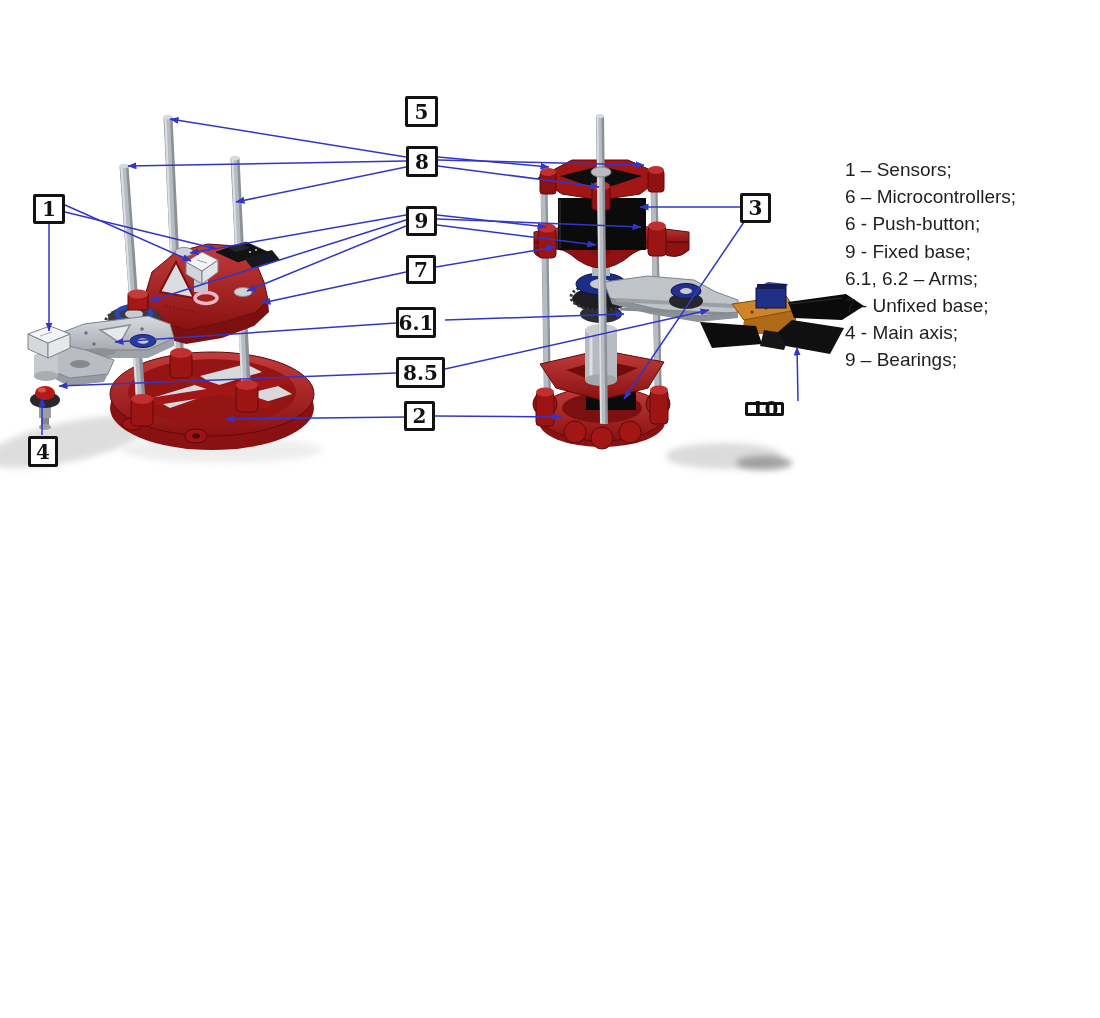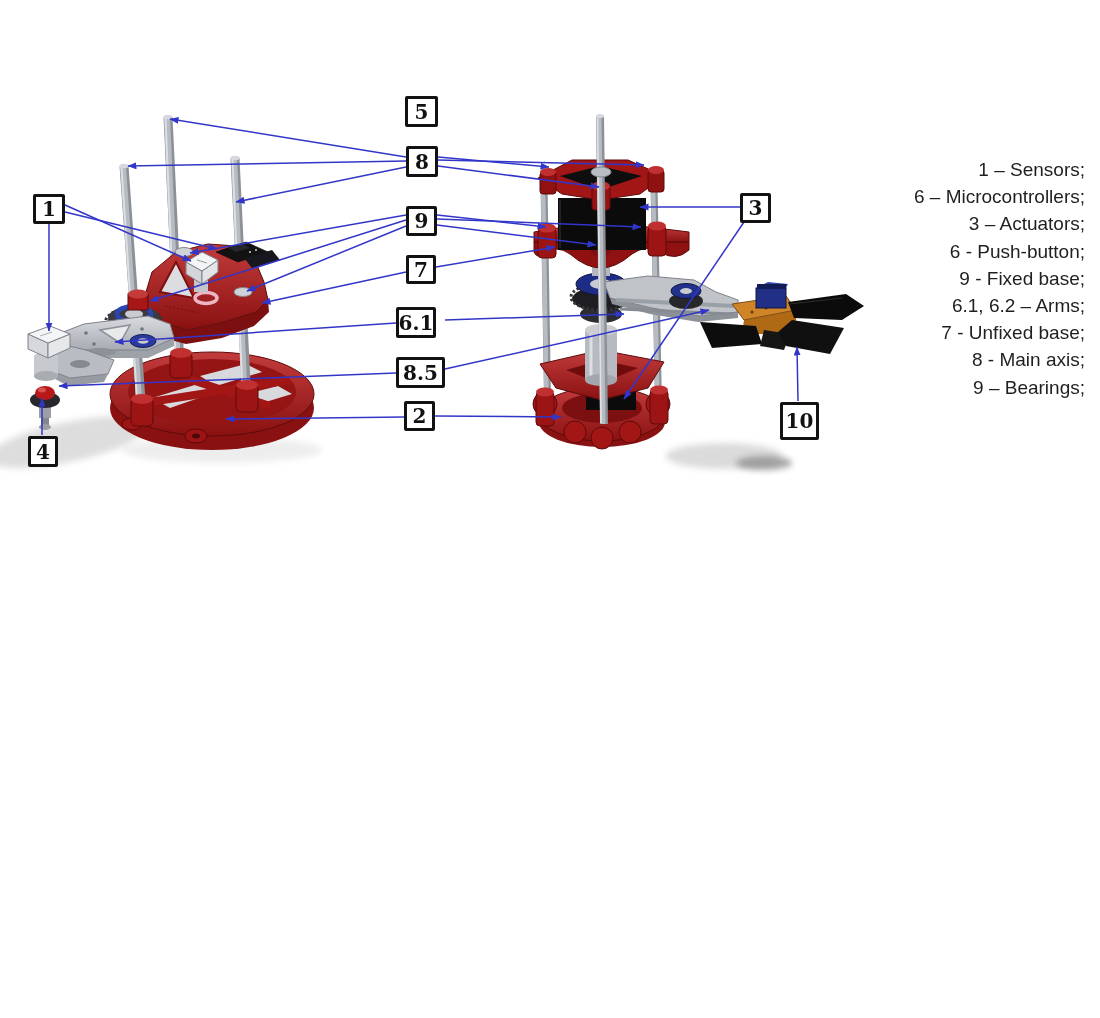--- a/index.html
+++ b/index.html
@@ -13,21 +13,21 @@
   .page{position:relative;width:1100px;height:1018px;background:#ffffff;overflow:hidden;
         font-family:"Liberation Sans",sans-serif;}
   .scene{position:absolute;left:0;top:0;}
   .callout{
     position:absolute;display:flex;align-items:center;justify-content:center;
     background:#ffffff;border:3px solid var(--callout-border,#121212);border-radius:2px;
     font-family:"DejaVu Serif","Liberation Serif",serif;font-weight:bold;
     font-size:20px;color:#111;line-height:1;box-sizing:border-box;
   }
   .legend{
-    position:absolute;left:845px;top:156px;width:240px;text-align:right;
+    position:absolute;left:845px;top:156px;width:240px;text-align:left;
     color:var(--legend-text,#1f1f1f);font-size:19px;line-height:27.2px;
     font-family:"Liberation Sans",sans-serif;
   }
   .arrow{stroke:var(--arrow-color,#3236c8);stroke-width:1.5;fill:none;}
   .ah{fill:var(--arrow-color,#3236c8);}
   .outl{stroke:#5e0a0a;stroke-width:1;}
   .moutl{stroke:#7e828a;stroke-width:1;}
 </style>
 </head>
 <body>
@@ -335,27 +335,26 @@
   <div class="callout" style="left:33px;top:194px;width:32px;height:30px;">1</div>
   <div class="callout" style="left:28px;top:436px;width:30px;height:31px;">4</div>
   <div class="callout" style="left:405px;top:96px;width:33px;height:31px;">5</div>
   <div class="callout" style="left:406px;top:146px;width:32px;height:31px;">8</div>
   <div class="callout" style="left:406px;top:206px;width:31px;height:30px;">9</div>
   <div class="callout" style="left:406px;top:255px;width:30px;height:29px;">7</div>
   <div class="callout" style="left:396px;top:307px;width:40px;height:31px;">6.1</div>
   <div class="callout" style="left:396px;top:357px;width:49px;height:31px;">8.5</div>
   <div class="callout" style="left:404px;top:401px;width:31px;height:30px;">2</div>
   <div class="callout" style="left:740px;top:193px;width:31px;height:30px;">3</div>
-  <div class="callout" style="left:780px;top:402px;width:39px;height:38px;">10</div>
+  <div class="callout" style="left:745px;top:402px;width:39px;height:14px;">10</div>
 
   <div class="legend">
     <div>1 – Sensors;</div>
     <div>6 – Microcontrollers;</div>
-    <div>3 – Actuators;</div>
     <div>6 - Push-button;</div>
     <div>9 - Fixed base;</div>
     <div>6.1, 6.2 – Arms;</div>
     <div>7 - Unfixed base;</div>
-    <div>8 - Main axis;</div>
+    <div>4 - Main axis;</div>
     <div>9 – Bearings;</div>
   </div>
 
 </div>
 
 </body></html>

